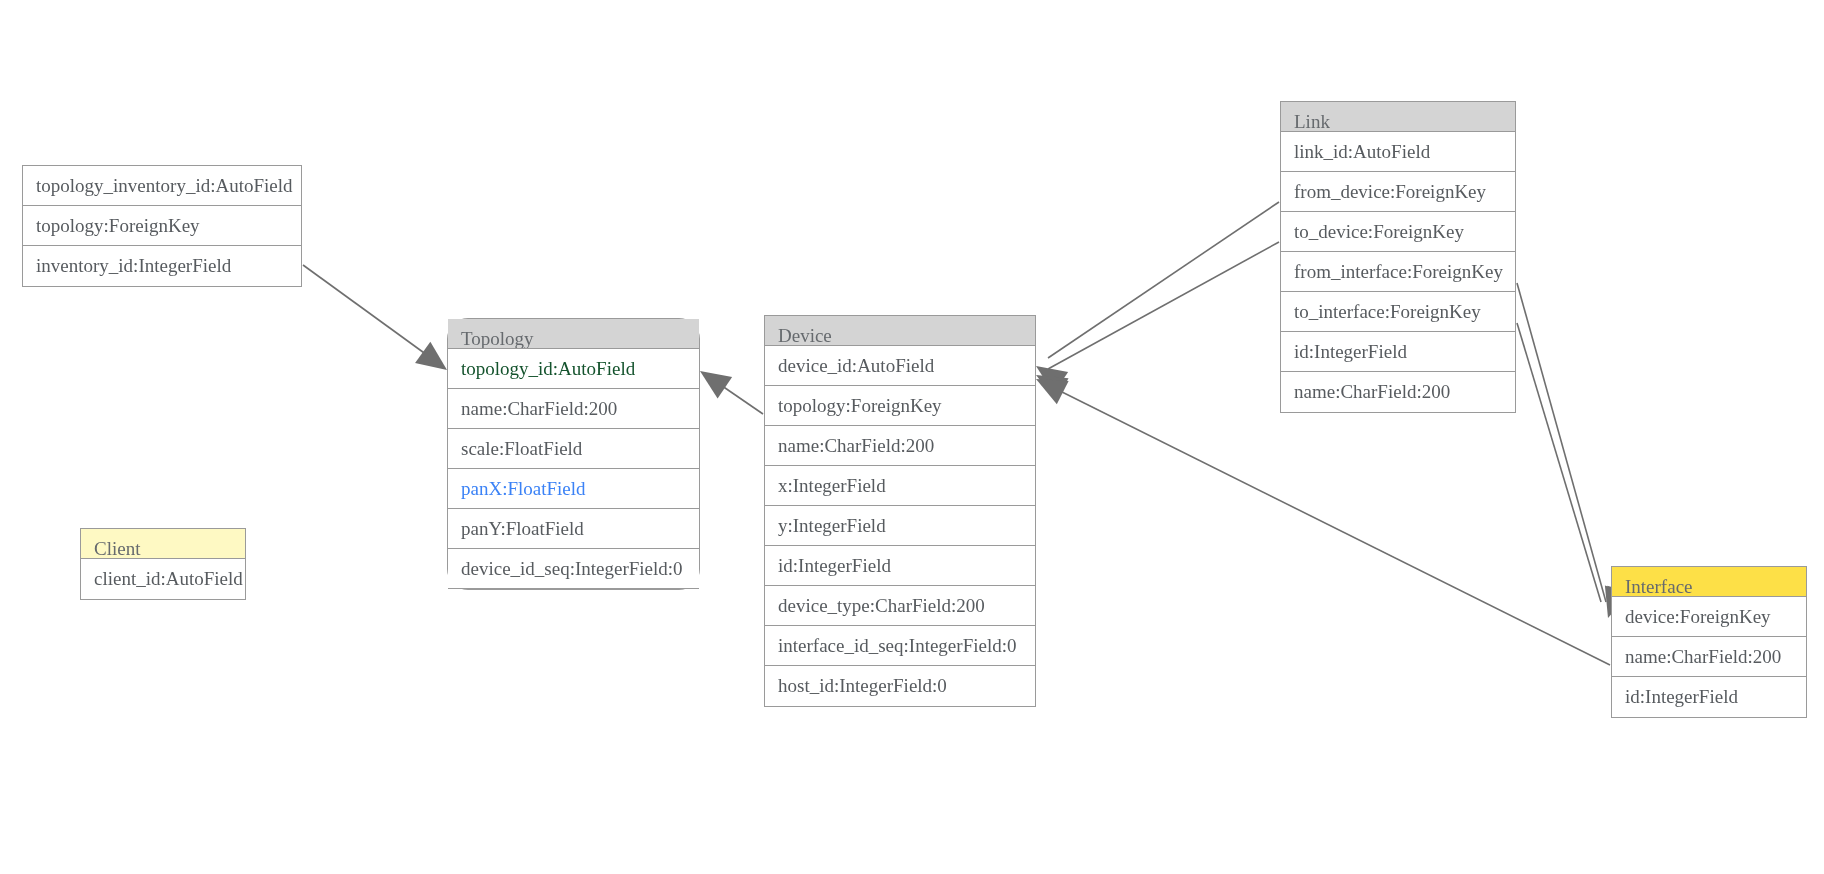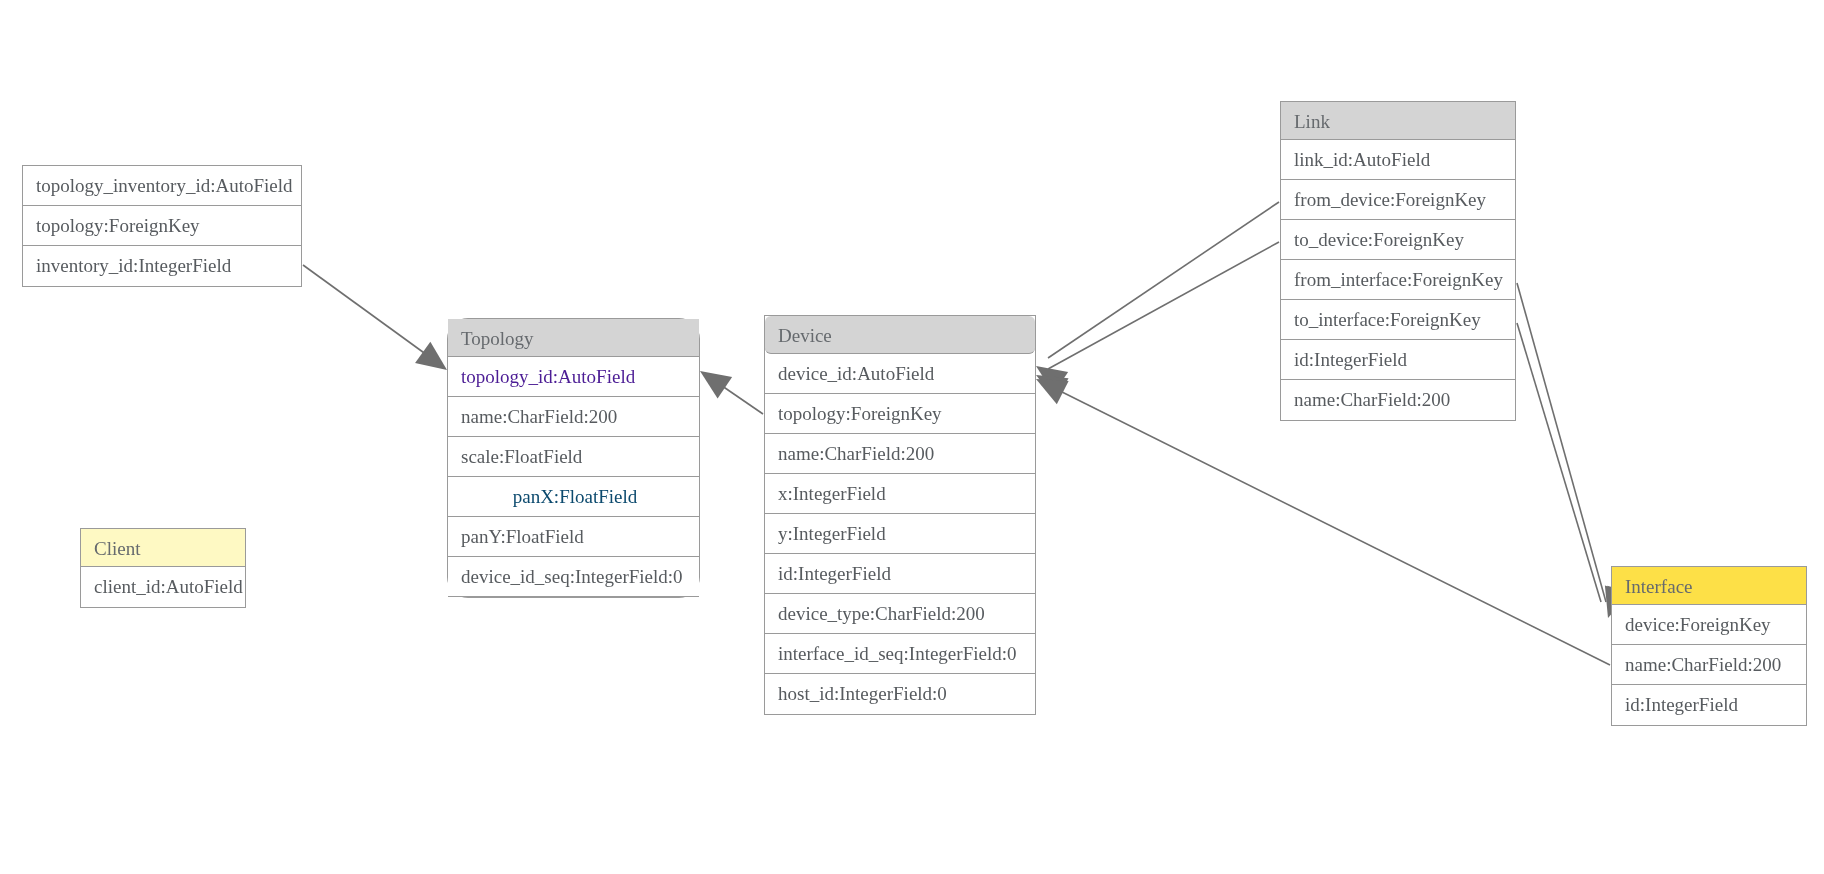--- a/index.html
+++ b/index.html
@@ -29,21 +29,21 @@
     border: 1px solid #9a9a9a;
     background: #ffffff;
   }
   .entity-header {
     box-sizing: border-box;
     background: #d4d4d4;
     border-bottom: 1px solid #9a9a9a;
     color: #666a6e;
     font-size: 19px;
     line-height: 40px;
-    height: 38px;
+    height: 30px;
     padding: 0 0 0 13px;
     white-space: nowrap;
     overflow: hidden;
   }
   .entity-field {
     box-sizing: border-box;
     height: 40px;
     line-height: 40px;
     border-bottom: 1px solid #9a9a9a;
     color: #575b5f;
@@ -94,29 +94,29 @@
     </svg>
 
   <div id="entity-layer">
       <div class="entity" style="left: 22px; top: 165px; width: 280px; border-color: rgb(154, 154, 154);">
         <div class="entity-field" style="color: rgb(87, 91, 95); border-bottom-color: rgb(154, 154, 154);">topology_inventory_id:AutoField</div>
         <div class="entity-field" style="color: rgb(87, 91, 95); border-bottom-color: rgb(154, 154, 154);">topology:ForeignKey</div>
         <div class="entity-field last" style="color: rgb(87, 91, 95); border-bottom-color: rgb(154, 154, 154);">inventory_id:IntegerField</div>
       </div>
       <div class="entity" style="left: 447px; top: 318px; width: 253px; border-color: rgb(154, 154, 154); border-radius: 21px;">
         <div class="entity-header" style="background: rgb(212, 212, 212); color: rgb(102, 106, 110); border-bottom-color: rgb(154, 154, 154);">Topology</div>
-        <div class="entity-field" style="color: #4c1d95; border-bottom-color: rgb(154, 154, 154);">topology_id:AutoField</div>
+        <div class="entity-field" style="color: #14532d; border-bottom-color: rgb(154, 154, 154);">topology_id:AutoField</div>
         <div class="entity-field" style="color: rgb(87, 91, 95); border-bottom-color: rgb(154, 154, 154);">name:CharField:200</div>
         <div class="entity-field" style="color: rgb(87, 91, 95); border-bottom-color: rgb(154, 154, 154);">scale:FloatField</div>
-        <div class="entity-field" style="color: #0c4a6e; border-bottom-color: rgb(154, 154, 154); text-align: center;">panX:FloatField</div>
+        <div class="entity-field" style="color: #3b82f6; border-bottom-color: rgb(154, 154, 154);">panX:FloatField</div>
         <div class="entity-field" style="color: rgb(87, 91, 95); border-bottom-color: rgb(154, 154, 154);">panY:FloatField</div>
         <div class="entity-field" style="color: rgb(87, 91, 95); border-bottom-color: rgb(154, 154, 154);">device_id_seq:IntegerField:0</div>
       </div>
       <div class="entity" style="left: 764px; top: 315px; width: 272px; border-color: rgb(154, 154, 154);">
-        <div class="entity-header" style="background: rgb(212, 212, 212); color: rgb(102, 106, 110); border-bottom-color: rgb(154, 154, 154); border-radius: 6px;">Device</div>
+        <div class="entity-header" style="background: rgb(212, 212, 212); color: rgb(102, 106, 110); border-bottom-color: rgb(154, 154, 154);">Device</div>
         <div class="entity-field" style="color: rgb(87, 91, 95); border-bottom-color: rgb(154, 154, 154);">device_id:AutoField</div>
         <div class="entity-field" style="color: rgb(87, 91, 95); border-bottom-color: rgb(154, 154, 154);">topology:ForeignKey</div>
         <div class="entity-field" style="color: rgb(87, 91, 95); border-bottom-color: rgb(154, 154, 154);">name:CharField:200</div>
         <div class="entity-field" style="color: rgb(87, 91, 95); border-bottom-color: rgb(154, 154, 154);">x:IntegerField</div>
         <div class="entity-field" style="color: rgb(87, 91, 95); border-bottom-color: rgb(154, 154, 154);">y:IntegerField</div>
         <div class="entity-field" style="color: rgb(87, 91, 95); border-bottom-color: rgb(154, 154, 154);">id:IntegerField</div>
         <div class="entity-field" style="color: rgb(87, 91, 95); border-bottom-color: rgb(154, 154, 154);">device_type:CharField:200</div>
         <div class="entity-field" style="color: rgb(87, 91, 95); border-bottom-color: rgb(154, 154, 154);">interface_id_seq:IntegerField:0</div>
         <div class="entity-field last" style="color: rgb(87, 91, 95); border-bottom-color: rgb(154, 154, 154);">host_id:IntegerField:0</div>
       </div>

